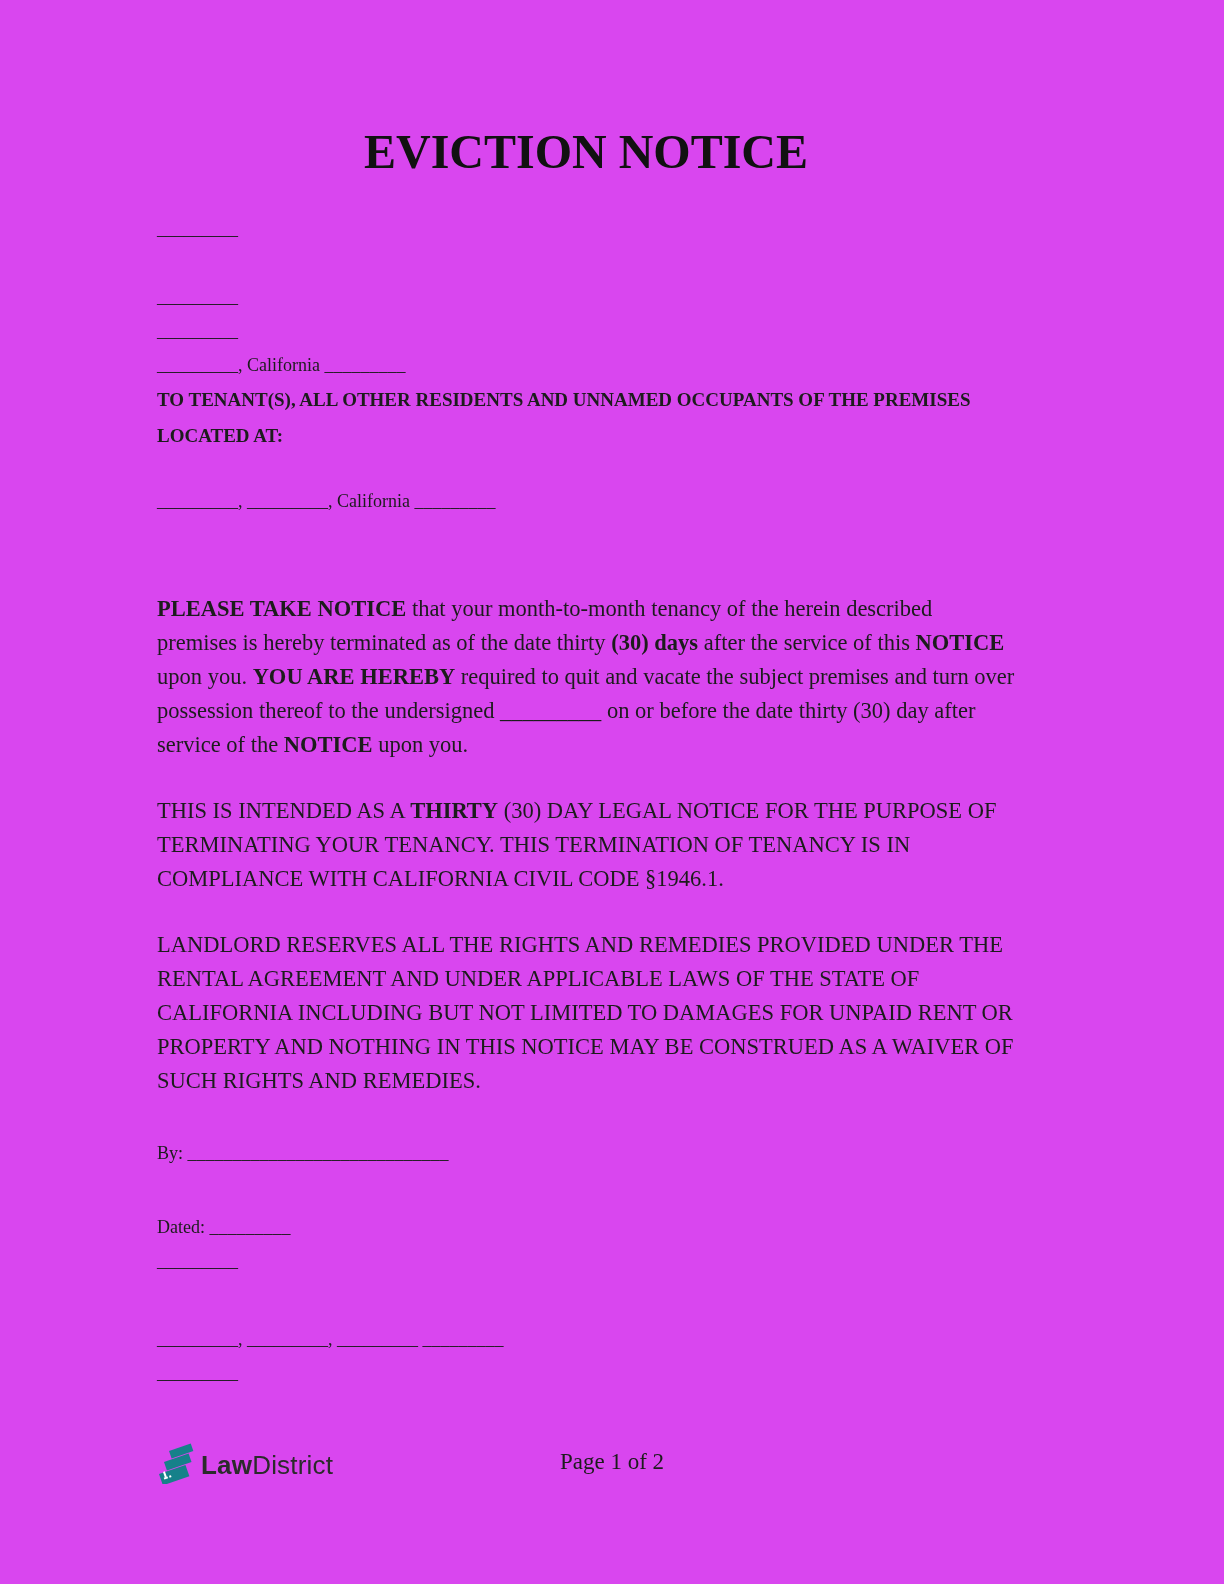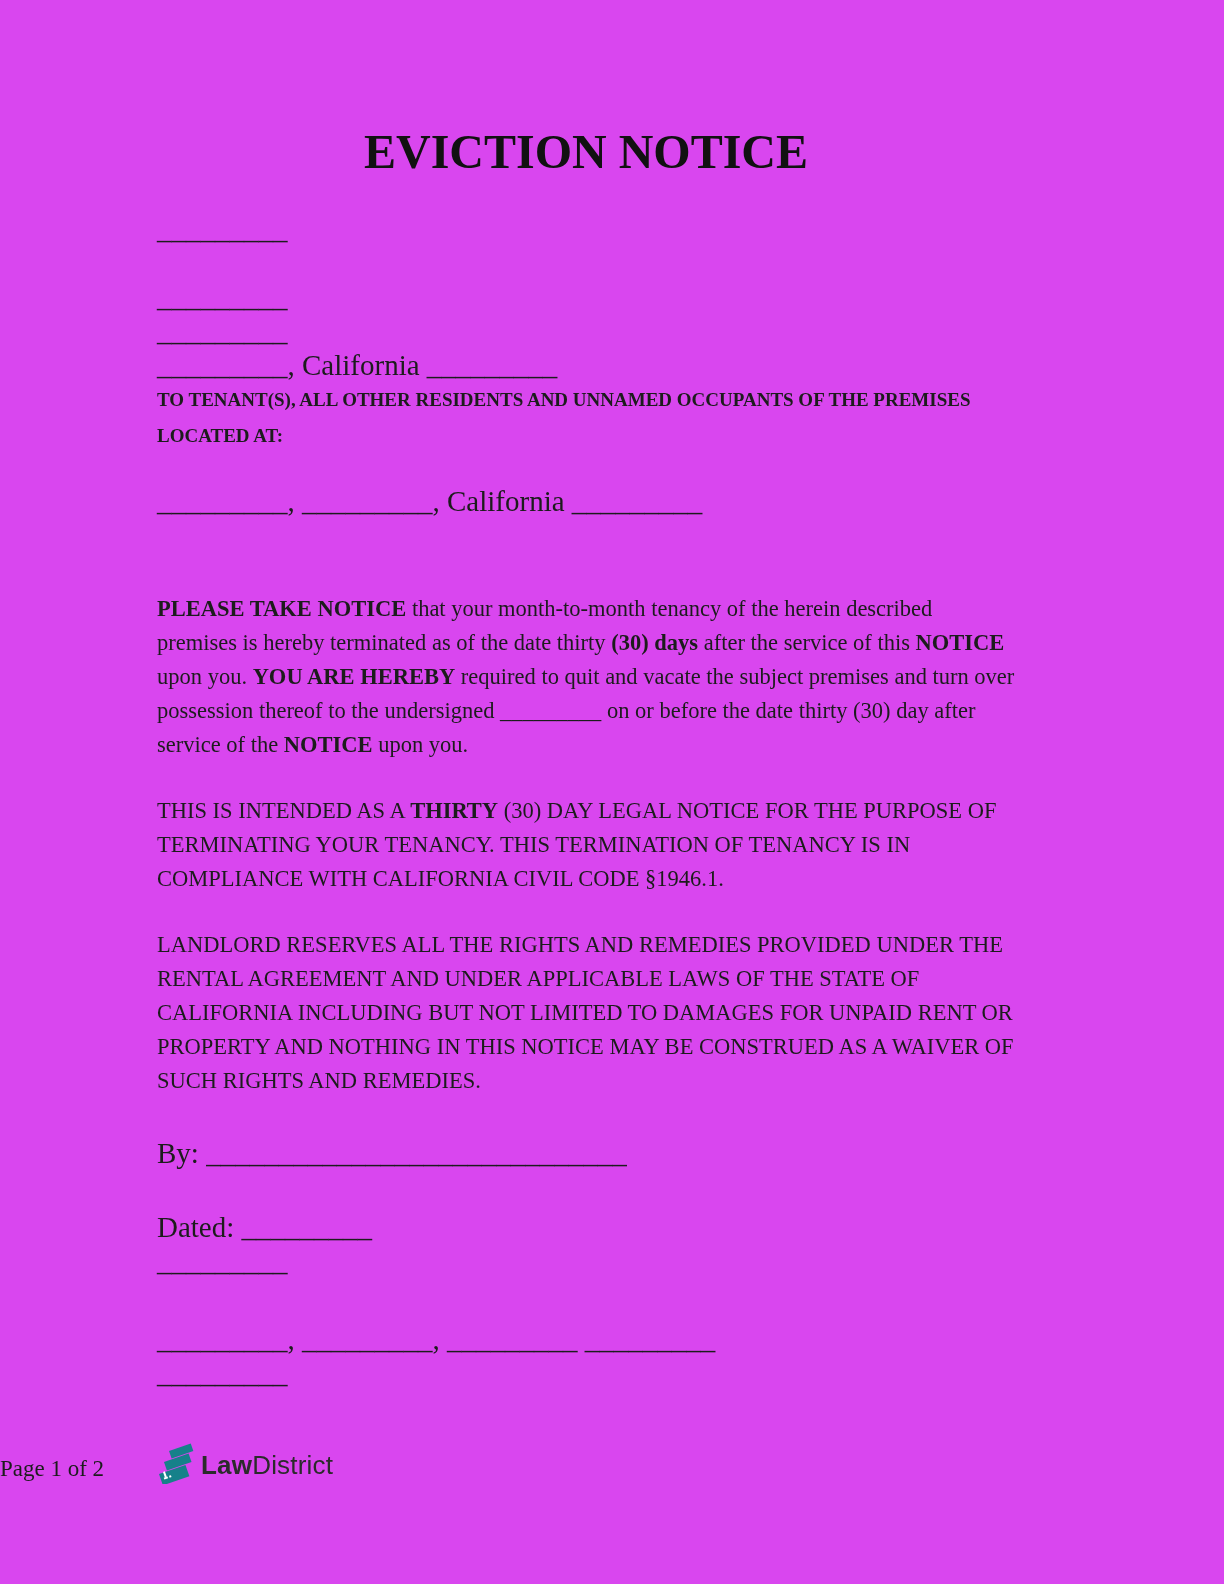--- a/index.html
+++ b/index.html
@@ -25,21 +25,21 @@
   .doc-title {
     margin: 124px 0 0 0;
     font-size: 48px;
     line-height: 56px;
     font-weight: bold;
     text-align: center;
     color: #111111;
     white-space: nowrap;
   }
   .line {
-    font-size: 29px;
+    font-size: 18px;
     line-height: 34px;
   }
   .para {
     margin: 0;
     font-size: 22.5px;
     line-height: 34px;
   }
   .b { font-weight: bold; text-align: right; }
   .mt-blank1   { margin-top: 32px; }
   .mt-blank2   { margin-top: 34px; }
@@ -77,22 +77,22 @@
     color: #2b2b2b;
     letter-spacing: 0.2px;
     white-space: nowrap;
   }
   .logo-text .law { font-weight: bold; }
   .logo-text .district { font-weight: normal; }
   .page-number {
     position: absolute;
     left: 0;
     width: 100%;
-    top: 14px;
-    text-align: left;
+    top: 7px;
+    text-align: center;
     font-size: 23px;
     color: #1c1c1c;
   }
 </style>
 </head>
 <body>
 
 <div class="page">
   <div class="content">
 

